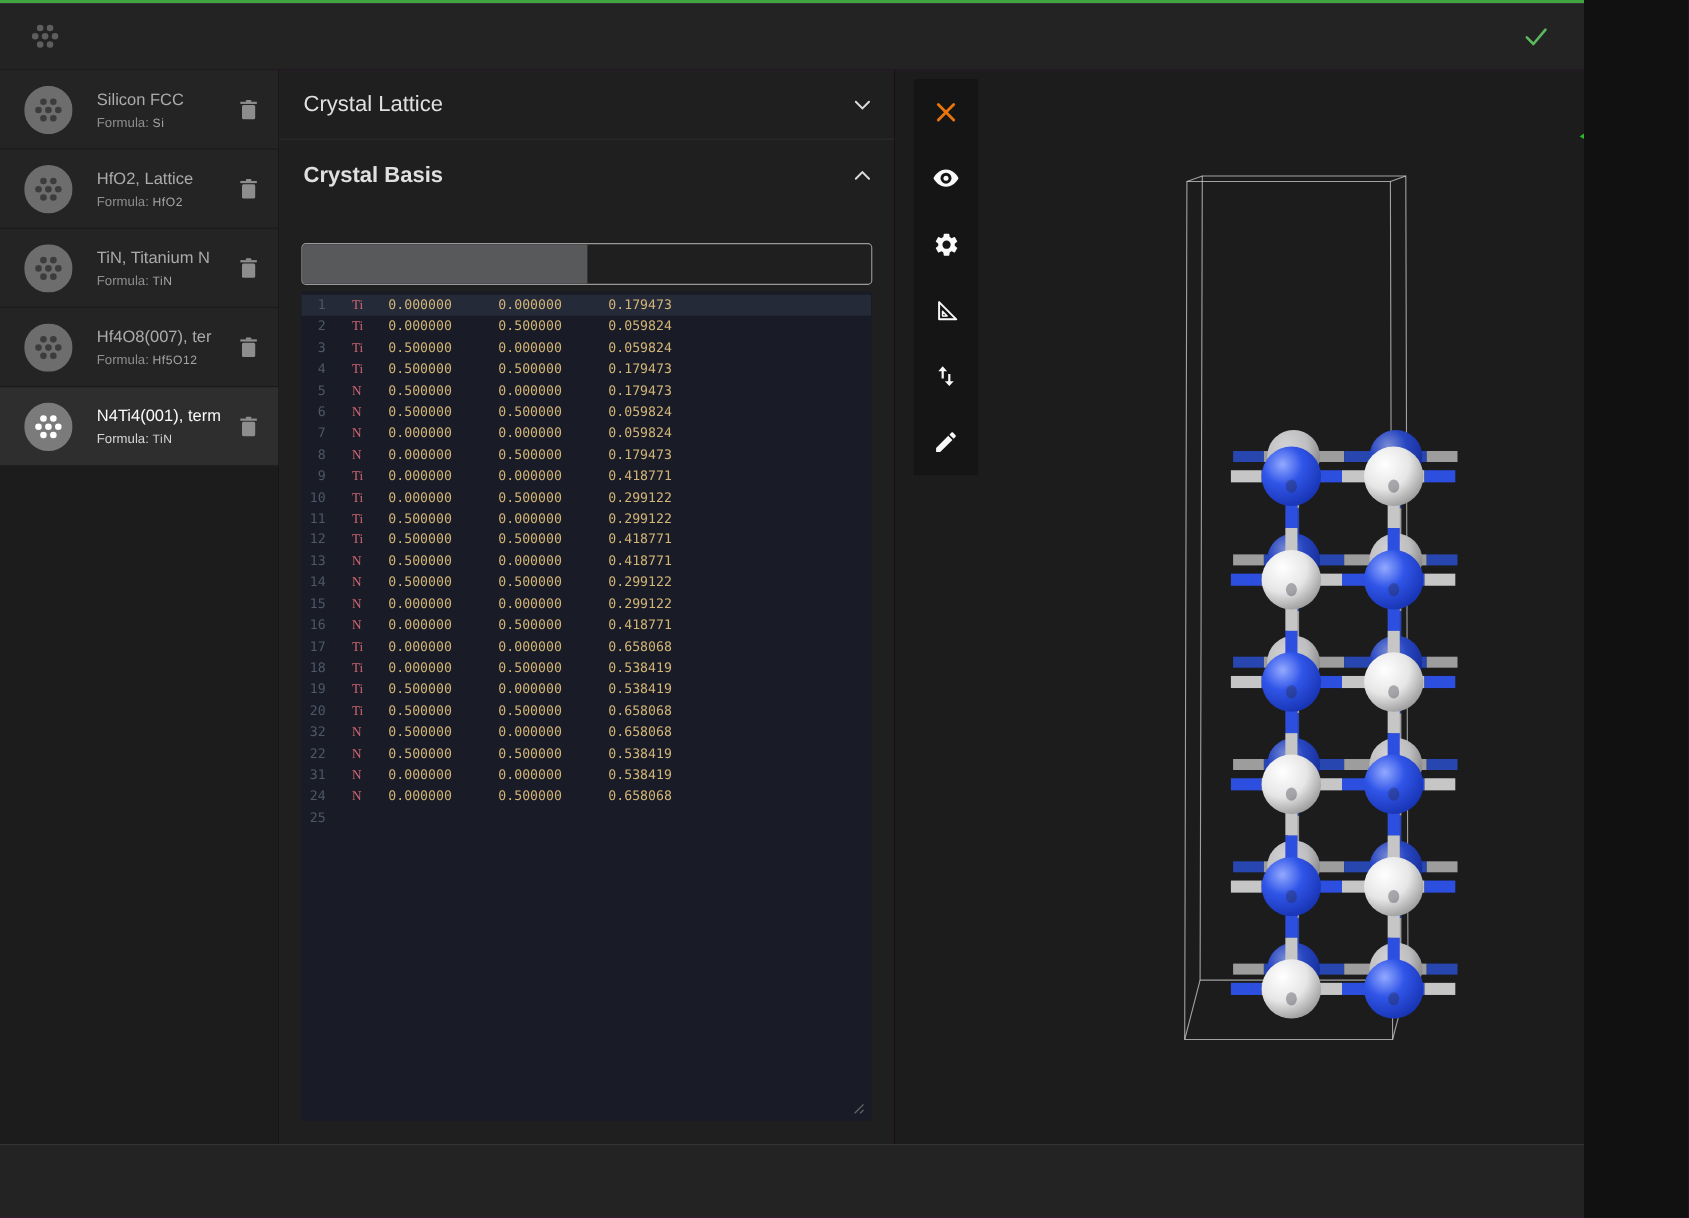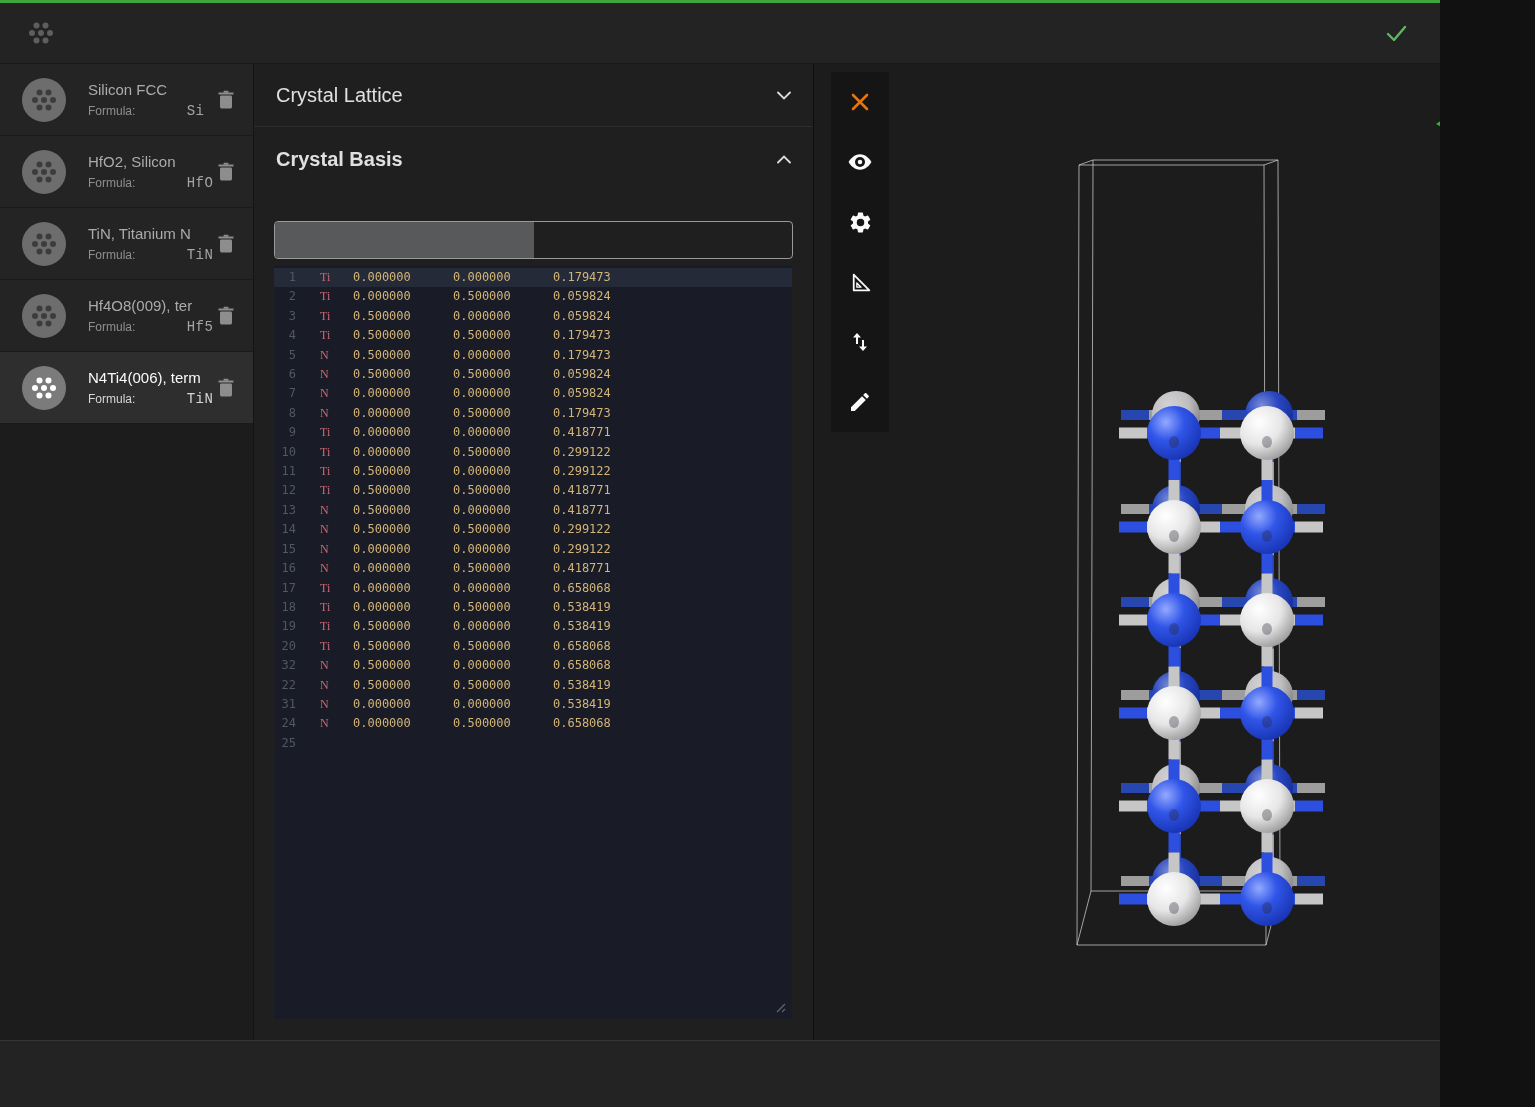--- a/index.html
+++ b/index.html
@@ -32,21 +32,21 @@
     background:#242424; border-bottom:1px solid #1a1a1a; cursor:pointer;
   }
   .mat-item.selected { background:#2e2e2e; }
   .avatar { width:44px; height:44px; flex:none; margin-right:22px; }
   .mat-text { flex:1; min-width:0; overflow:hidden; }
   .mat-title {
     font-size:15px; color:#ababab; white-space:nowrap; overflow:hidden; max-width:124px;
   }
   .mat-item.selected .mat-title { color:#fafafa; }
   .mat-formula { margin-top:5px; font-size:12px; color:#8f8f8f; white-space:nowrap; }
-  .mat-formula .fval { font-family:Liberation Mono, monospace; font-size:14px; color:#a5a5a5; letter-spacing:.5px;margin-left:48px; }
+  .mat-formula .fval { font-family:Liberation Sans, sans-serif; font-size:11px; color:#a5a5a5; letter-spacing:.5px; }
   .mat-item.selected .mat-formula, .mat-item.selected .fval { color:#d6d6d6; }
   .trash-btn { width:26px; height:28px; flex:none; display:flex; align-items:center; justify-content:center; cursor:pointer; }
   
   .panel { width:560px; flex:none; background:#1f1f1f; border-right:1px solid #0d0d0d; display:flex; flex-direction:column; }
   .sect-head {
     height:62px; display:flex; align-items:center; justify-content:space-between;
     padding:0 22px; cursor:pointer;
   }
   .sect-head.basis { height:64px;font-weight:bold; }
   .sect-divider { border-top:1px solid #2d2d2d; }
@@ -158,21 +158,21 @@
               <circle cx="22" cy="22" r="3"></circle>
               <circle cx="31" cy="22" r="3"></circle>
               <circle cx="13" cy="22" r="3"></circle>
               <circle cx="26.5" cy="14.5" r="3"></circle>
               <circle cx="17.5" cy="14.5" r="3"></circle>
               <circle cx="26.5" cy="29.5" r="3"></circle>
               <circle cx="17.5" cy="29.5" r="3"></circle>
             </g>
           </svg>
           <div class="mat-text">
-            <div class="mat-title">HfO2, Silicon</div>
+            <div class="mat-title">HfO2, Lattice</div>
             <div class="mat-formula">
               <span>Formula:</span>
               <span class="fval">HfO2</span>
             </div>
           </div>
           <div class="trash-btn">
             <svg width="18" height="20" viewBox="0 0 18 20" fill="#8d8d8d">
               <rect x="3" y="5.5" width="12" height="13" rx="1.4"></rect>
               <rect x="1.5" y="2.5" width="15" height="2"></rect>
               <rect x="6.5" y="0.8" width="5" height="2" rx="0.8"></rect>
@@ -214,21 +214,21 @@
               <circle cx="22" cy="22" r="3"></circle>
               <circle cx="31" cy="22" r="3"></circle>
               <circle cx="13" cy="22" r="3"></circle>
               <circle cx="26.5" cy="14.5" r="3"></circle>
               <circle cx="17.5" cy="14.5" r="3"></circle>
               <circle cx="26.5" cy="29.5" r="3"></circle>
               <circle cx="17.5" cy="29.5" r="3"></circle>
             </g>
           </svg>
           <div class="mat-text">
-            <div class="mat-title">Hf4O8(009), ter</div>
+            <div class="mat-title">Hf4O8(007), ter</div>
             <div class="mat-formula">
               <span>Formula:</span>
               <span class="fval">Hf5O12</span>
             </div>
           </div>
           <div class="trash-btn">
             <svg width="18" height="20" viewBox="0 0 18 20" fill="#8d8d8d">
               <rect x="3" y="5.5" width="12" height="13" rx="1.4"></rect>
               <rect x="1.5" y="2.5" width="15" height="2"></rect>
               <rect x="6.5" y="0.8" width="5" height="2" rx="0.8"></rect>
@@ -242,21 +242,21 @@
               <circle cx="22" cy="22" r="3"></circle>
               <circle cx="31" cy="22" r="3"></circle>
               <circle cx="13" cy="22" r="3"></circle>
               <circle cx="26.5" cy="14.5" r="3"></circle>
               <circle cx="17.5" cy="14.5" r="3"></circle>
               <circle cx="26.5" cy="29.5" r="3"></circle>
               <circle cx="17.5" cy="29.5" r="3"></circle>
             </g>
           </svg>
           <div class="mat-text">
-            <div class="mat-title">N4Ti4(006), term</div>
+            <div class="mat-title">N4Ti4(001), term</div>
             <div class="mat-formula">
               <span>Formula:</span>
               <span class="fval">TiN</span>
             </div>
           </div>
           <div class="trash-btn">
             <svg width="18" height="20" viewBox="0 0 18 20" fill="#8d8d8d">
               <rect x="3" y="5.5" width="12" height="13" rx="1.4"></rect>
               <rect x="1.5" y="2.5" width="15" height="2"></rect>
               <rect x="6.5" y="0.8" width="5" height="2" rx="0.8"></rect>

